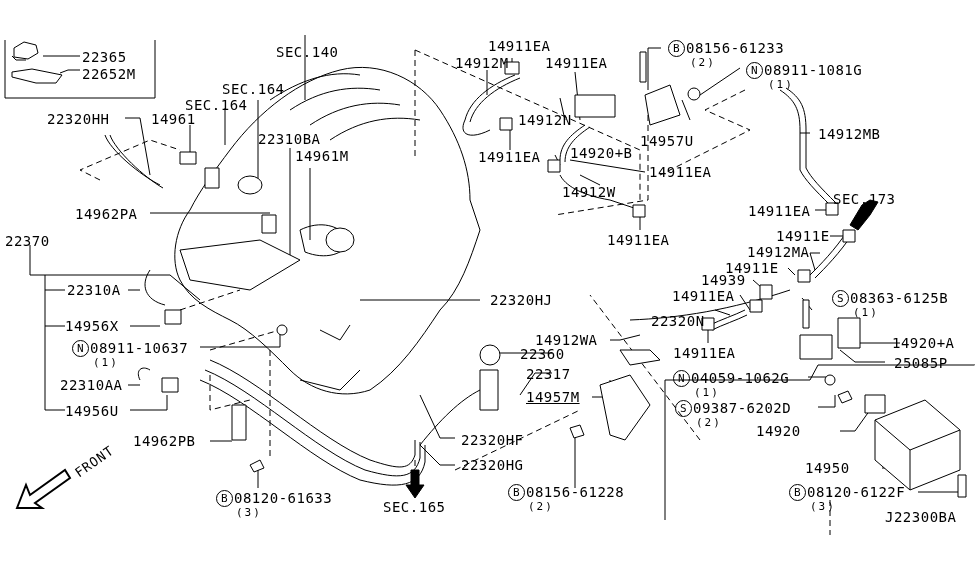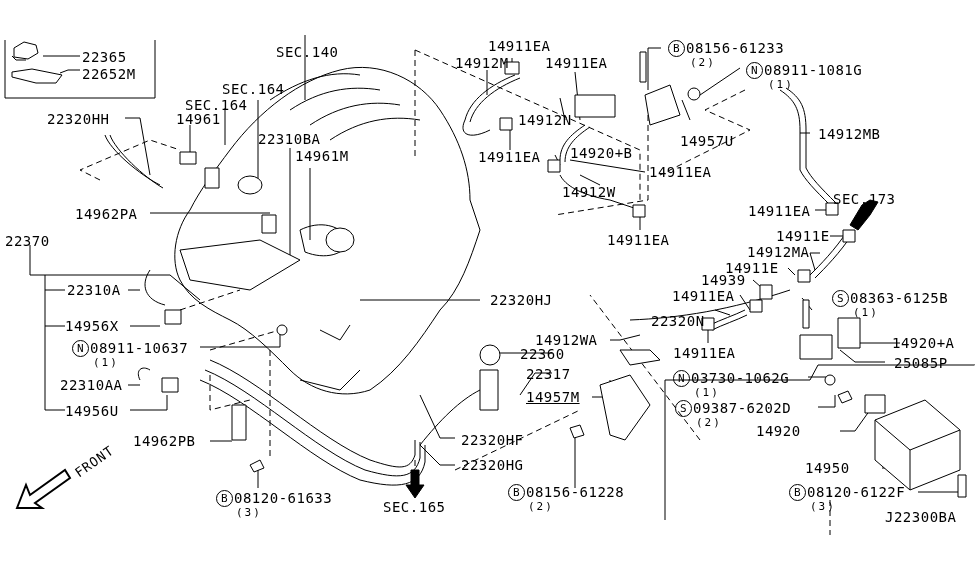--- a/index.html
+++ b/index.html
@@ -185,21 +185,21 @@
   <polygon points="17,508 26,485 30,495 65,470 70,478 35,503 42,508" fill="#fff" stroke="#000" stroke-width="2"></polygon>
 </svg>
 
 <div class="lbl" style="left:82px;top:50px;">22365</div>
 <div class="lbl" style="left:82px;top:67px;">22652M</div>
 
 <div class="lbl" style="left:276px;top:45px;">SEC.140</div>
 <div class="lbl" style="left:222px;top:82px;">SEC.164</div>
 <div class="lbl" style="left:185px;top:98px;">SEC.164</div>
 <div class="lbl" style="left:47px;top:112px;">22320HH</div>
-<div class="lbl" style="left:176px;top:112px;text-align:center;">14961</div>
+<div class="lbl" style="left:151px;top:112px;text-align:center;">14961</div>
 <div class="lbl" style="left:258px;top:132px;">22310BA</div>
 <div class="lbl" style="left:295px;top:149px;">14961M</div>
 <div class="lbl" style="left:75px;top:207px;">14962PA</div>
 <div class="lbl" style="left:5px;top:234px;">22370</div>
 <div class="lbl" style="left:67px;top:283px;">22310A</div>
 <div class="lbl" style="left:65px;top:319px;">14956X</div>
 <div class="lbl" style="left:72px;top:340px;"><span class="circ">N</span><span>08911-10637</span></div>
 <div class="qty" style="left:93px;top:357px;">(1)</div>
 <div class="lbl" style="left:60px;top:378px;">22310AA</div>
 <div class="lbl" style="left:65px;top:404px;">14956U</div>
@@ -209,21 +209,21 @@
 
 <div class="lbl" style="left:488px;top:39px;">14911EA</div>
 <div class="lbl" style="left:455px;top:56px;">14912M</div>
 <div class="lbl" style="left:545px;top:56px;">14911EA</div>
 <div class="lbl" style="left:518px;top:89px;margin-top:24px;">14912N</div>
 <div class="lbl" style="left:478px;top:150px;">14911EA</div>
 <div class="lbl" style="left:570px;top:146px;">14920+B</div>
 <div class="lbl" style="left:649px;top:165px;">14911EA</div>
 <div class="lbl" style="left:562px;top:185px;">14912W</div>
 <div class="lbl" style="left:607px;top:233px;">14911EA</div>
-<div class="lbl" style="left:680px;top:134px;">14957U</div>
+<div class="lbl" style="left:640px;top:134px;">14957U</div>
 <div class="lbl" style="left:668px;top:40px;"><span class="circ">B</span><span>08156-61233</span></div>
 <div class="qty" style="left:690px;top:57px;">(2)</div>
 <div class="lbl" style="left:746px;top:62px;"><span class="circ">N</span><span>08911-1081G</span></div>
 <div class="qty" style="left:768px;top:79px;">(1)</div>
 <div class="lbl" style="left:818px;top:127px;">14912MB</div>
 <div class="lbl" style="left:833px;top:192px;">SEC.173</div>
 <div class="lbl" style="left:748px;top:204px;">14911EA</div>
 <div class="lbl" style="left:776px;top:229px;">14911E</div>
 <div class="lbl" style="left:747px;top:245px;">14912MA</div>
 <div class="lbl" style="left:725px;top:261px;">14911E</div>
@@ -240,21 +240,21 @@
 <div class="lbl" style="left:461px;top:433px;">22320HF</div>
 <div class="lbl" style="left:461px;top:458px;">22320HG</div>
 <div class="lbl" style="left:383px;top:500px;">SEC.165</div>
 <div class="lbl" style="left:508px;top:484px;"><span class="circ">B</span><span>08156-61228</span></div>
 <div class="qty" style="left:528px;top:501px;">(2)</div>
 
 <div class="lbl" style="left:832px;top:290px;"><span class="circ">S</span><span>08363-6125B</span></div>
 <div class="qty" style="left:853px;top:307px;">(1)</div>
 <div class="lbl" style="left:892px;top:336px;">14920+A</div>
 <div class="lbl" style="left:894px;top:356px;">25085P</div>
-<div class="lbl" style="left:673px;top:370px;"><span class="circ">N</span><span>03730-1062G</span></div>
+<div class="lbl" style="left:673px;top:370px;"><span class="circ">N</span><span>04059-1062G</span></div>
 <div class="qty" style="left:694px;top:387px;">(1)</div>
 <div class="lbl" style="left:675px;top:400px;"><span class="circ">S</span><span>09387-6202D</span></div>
 <div class="qty" style="left:696px;top:417px;">(2)</div>
 <div class="lbl" style="left:756px;top:424px;">14920</div>
 <div class="lbl" style="left:805px;top:461px;">14950</div>
 <div class="lbl" style="left:789px;top:484px;"><span class="circ">B</span><span>08120-6122F</span></div>
 <div class="qty" style="left:810px;top:501px;">(3)</div>
 <div class="lbl" style="left:885px;top:510px;">J22300BA</div>
 
 <div class="front">FRONT</div>

